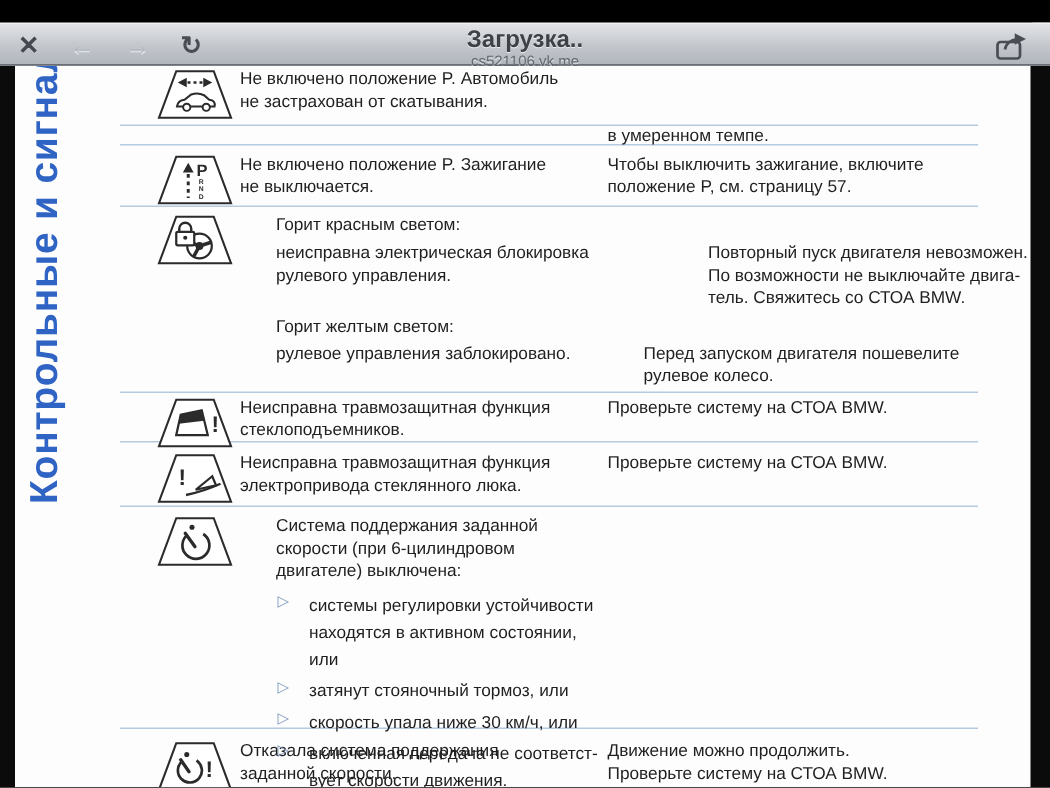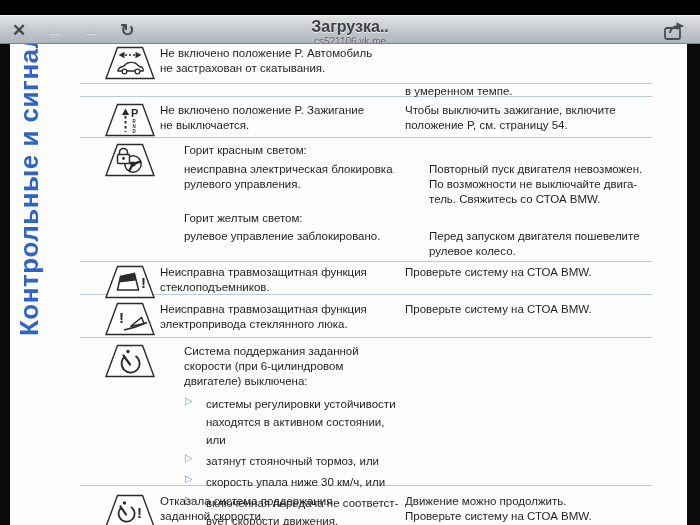--- a/index.html
+++ b/index.html
@@ -62,21 +62,21 @@
   .block { display:grid; grid-template-columns:245px 247px;padding-left:24px; }
   
   .r0 { height:13px; }
   .r1 { height:40px; padding-top:2px; }
   .r2 { height:41px; padding-top:6px; }
   .r3 { height:124px; padding-top:5px; }
   .r4 { height:33px; padding-top:3px; }
   .r5 { height:43px; padding-top:7px; }
   .r6 { height:148px; padding-top:6px; }
   .r7 { height:50px; padding-top:8px; }
-  .b2 { margin-top:4px; }
+  .b2 { margin-top:4px;gap:43px; }
   .b3 { margin-top:4px; }
   .b4 { margin-top:3px; }
   .bullets { list-style:none; margin-top:2px; }
   .bullet { position:relative; padding-left:22px; margin-top:3px; }
   .bullet .marker {
     position:absolute; left:1px; top:1px;
     font-size:10px; color:#7b98bb;
   }
   .icon-svg { display:block; }
   svg text { font-family:"Liberation Sans", sans-serif; }
@@ -169,21 +169,21 @@
             <line x1="21.5" y1="13" x2="21.5" y2="29" stroke="#2b2b2b" stroke-width="2" stroke-dasharray="2.5 2.5"></line>
             <text x="27" y="14" font-size="11" font-weight="bold" fill="#2b2b2b">P</text>
             <text x="28.5" y="19.5" font-size="4.5" font-weight="bold" fill="#2b2b2b">R</text>
             <text x="28.5" y="24.5" font-size="4.5" font-weight="bold" fill="#2b2b2b">N</text>
             <text x="28.5" y="29.5" font-size="4.5" font-weight="bold" fill="#2b2b2b">D</text>
           </svg>
         </div>
         <div class="cell">Не включено положение P. Зажигание
 не выключается.</div>
         <div class="cell">Чтобы выключить зажигание, включите
-положение P, см. страницу 54.</div>
+положение P, см. страницу 57.</div>
       </div>
 
       <div class="row r3">
         <div class="icon-cell">
           <svg class="icon-svg" width="52" height="34" viewBox="0 0 52 34">
             <path d="M13.5 1.5 L38.5 1.5 L50 32.5 L2 32.5 Z" fill="#fff" stroke="#2b2b2b" stroke-width="1.4"></path>
             <circle cx="29" cy="21" r="8.2" fill="#fff" stroke="#2b2b2b" stroke-width="1.5"></circle>
             <circle cx="29" cy="21" r="2.6" fill="#2b2b2b"></circle>
             <line x1="29" y1="21" x2="36.8" y2="18.5" stroke="#2b2b2b" stroke-width="2.4"></line>
             <line x1="29" y1="21" x2="25" y2="28.2" stroke="#2b2b2b" stroke-width="2.4"></line>
@@ -203,21 +203,21 @@
 рулевого управления.</div>
             <div class="cell">Повторный пуск двигателя невозможен.
 По возможности не выключайте двига-
 тель. Свяжитесь со СТОА BMW.</div>
           </div>
           <div class="block b3">
             <div class="cell">Горит желтым светом:</div>
             <div class="cell"></div>
           </div>
           <div class="block b4">
-            <div class="cell">рулевое управление заблокировано.</div>
+            <div class="cell">рулевое управления заблокировано.</div>
             <div class="cell">Перед запуском двигателя пошевелите
 рулевое колесо.</div>
           </div>
         </div>
       </div>
 
       <div class="row r4">
         <div class="icon-cell">
           <svg class="icon-svg" width="52" height="34" viewBox="0 0 52 34">
             <path d="M13.5 1.5 L38.5 1.5 L50 32.5 L2 32.5 Z" fill="#fff" stroke="#2b2b2b" stroke-width="1.4"></path>

